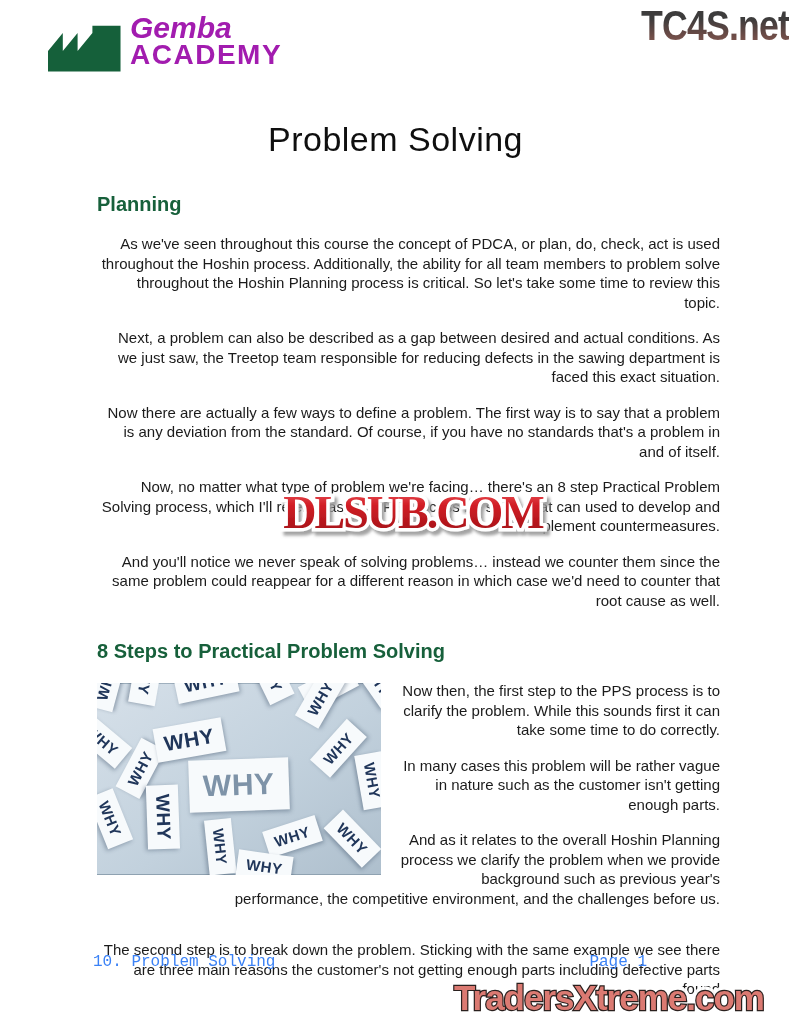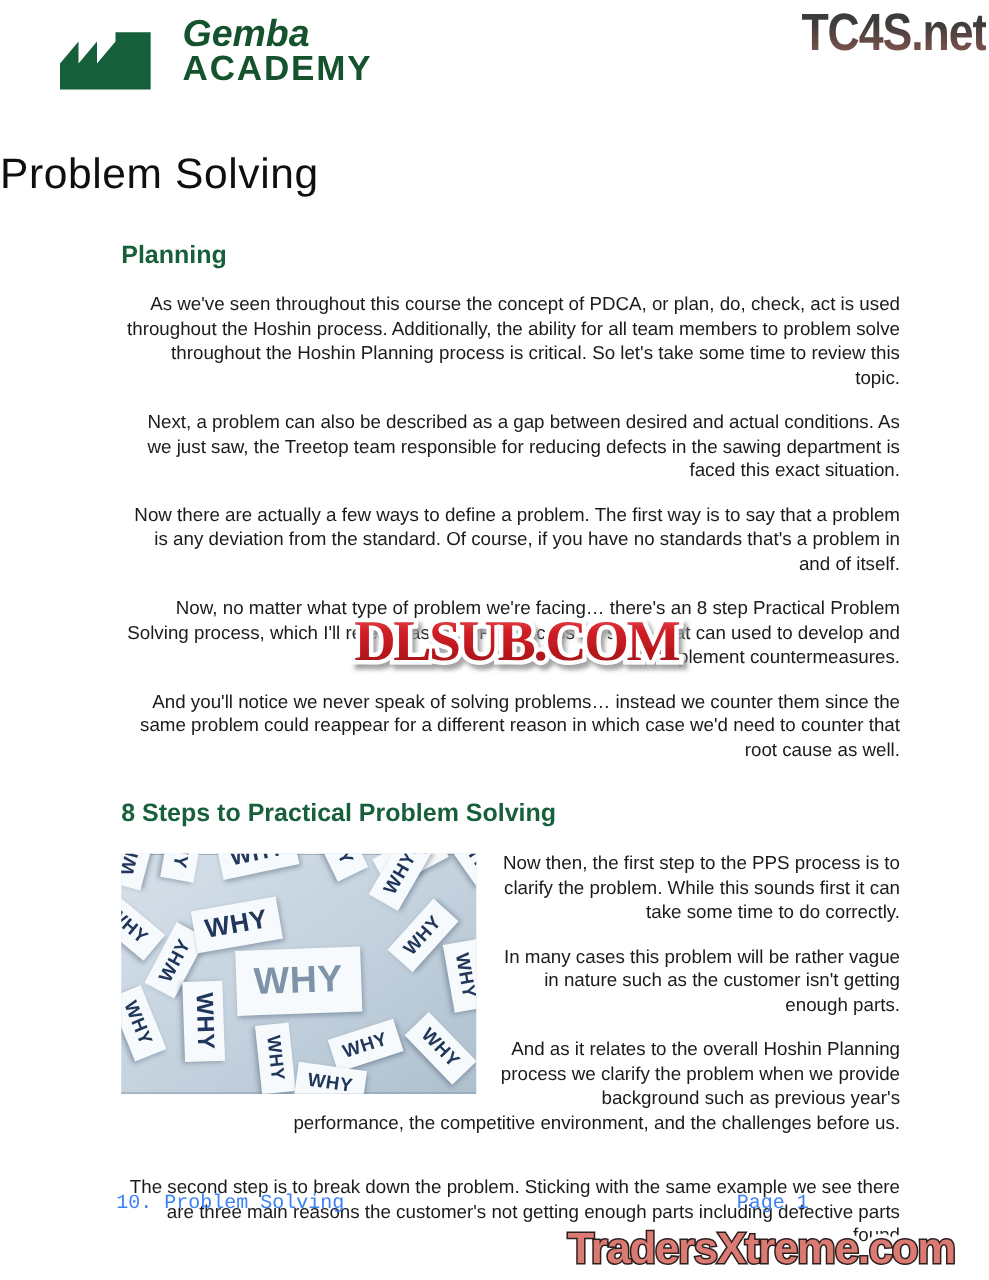--- a/index.html
+++ b/index.html
@@ -5,36 +5,36 @@
   * { margin:0; padding:0; box-sizing:border-box; }
   html,body { background:#ffffff; }
   .page {
     position:relative; width:791px; height:1024px; margin:0 auto;
     background:#ffffff; overflow:hidden;
     font-family:"Liberation Sans", sans-serif; color:#1b1b1b;
   }
 
   
   .logo { position:absolute; left:48px; top:12px; display:flex; align-items:flex-start; }
-  .logo-text { margin-left:24px; color:#14532d; }
+  .logo-text { margin-left:8px; color:#a21caf; }
   .logo-name { font-size:30px; font-weight:800; font-style:italic; letter-spacing:0; line-height:32px; }
   .logo-sub  { font-size:28px; font-weight:800; letter-spacing:1.5px; line-height:22px; }
 
   .wm-top {
     position:absolute; top:2px; right:2px;
     font-size:42px; font-weight:800; letter-spacing:-1px;
     transform:scaleX(.85); transform-origin:100% 0;
     background:linear-gradient(#3d3c3c 35%, #6d4c47 70%, #8a5d56 95%);
     -webkit-background-clip:text; background-clip:text; color:transparent;
     filter:blur(.4px);
   }
 
   
   .title {
-    margin-top:120px; text-align:left;
+    margin-top:120px; text-align:center;
     font-size:34px; font-weight:400; color:#0f0f0f; letter-spacing:.5px;
   }
   .content { padding:0 71px 0 97px; }
   h2.green { color:#17603b; font-size:20px; font-weight:700; margin:30px 0 18px; }
   .content p { font-size:15px; line-height:19.5px; margin-bottom:16px; text-align:right; }
   #h2-overview { margin-top:34px; }
 
   
   .why-photo {
     float:left; width:284px; height:192px; margin:2px 16px 6px 0;

